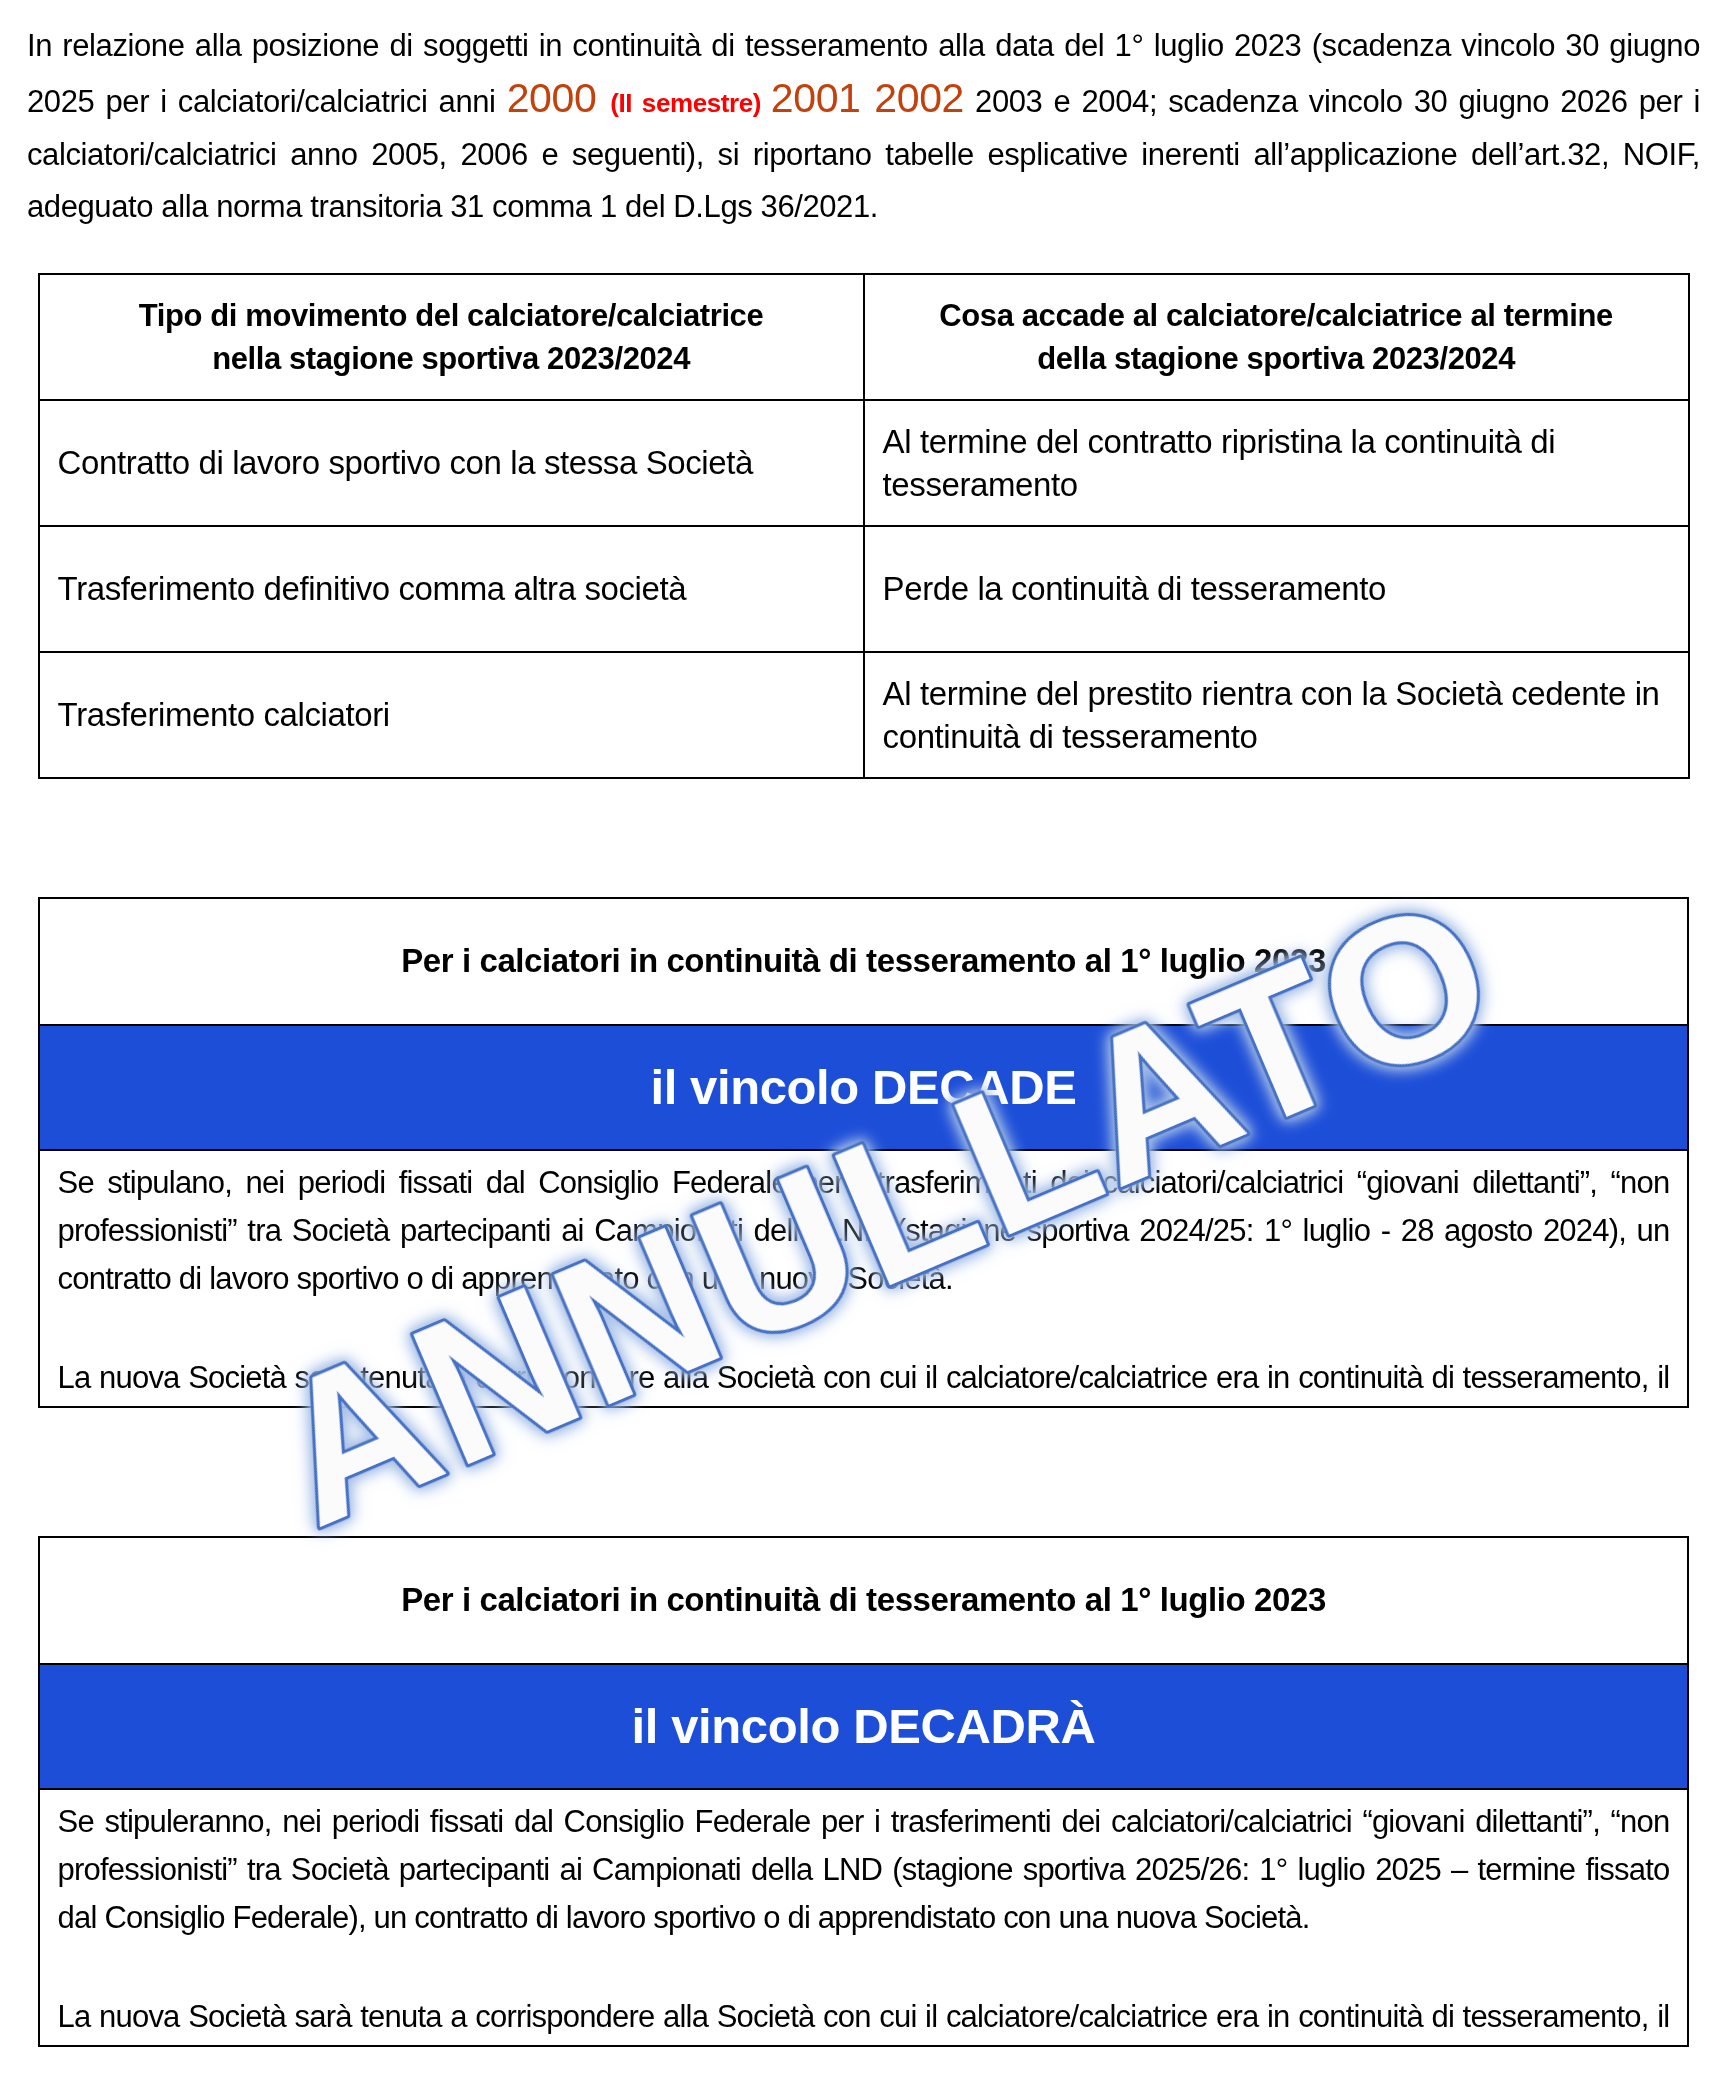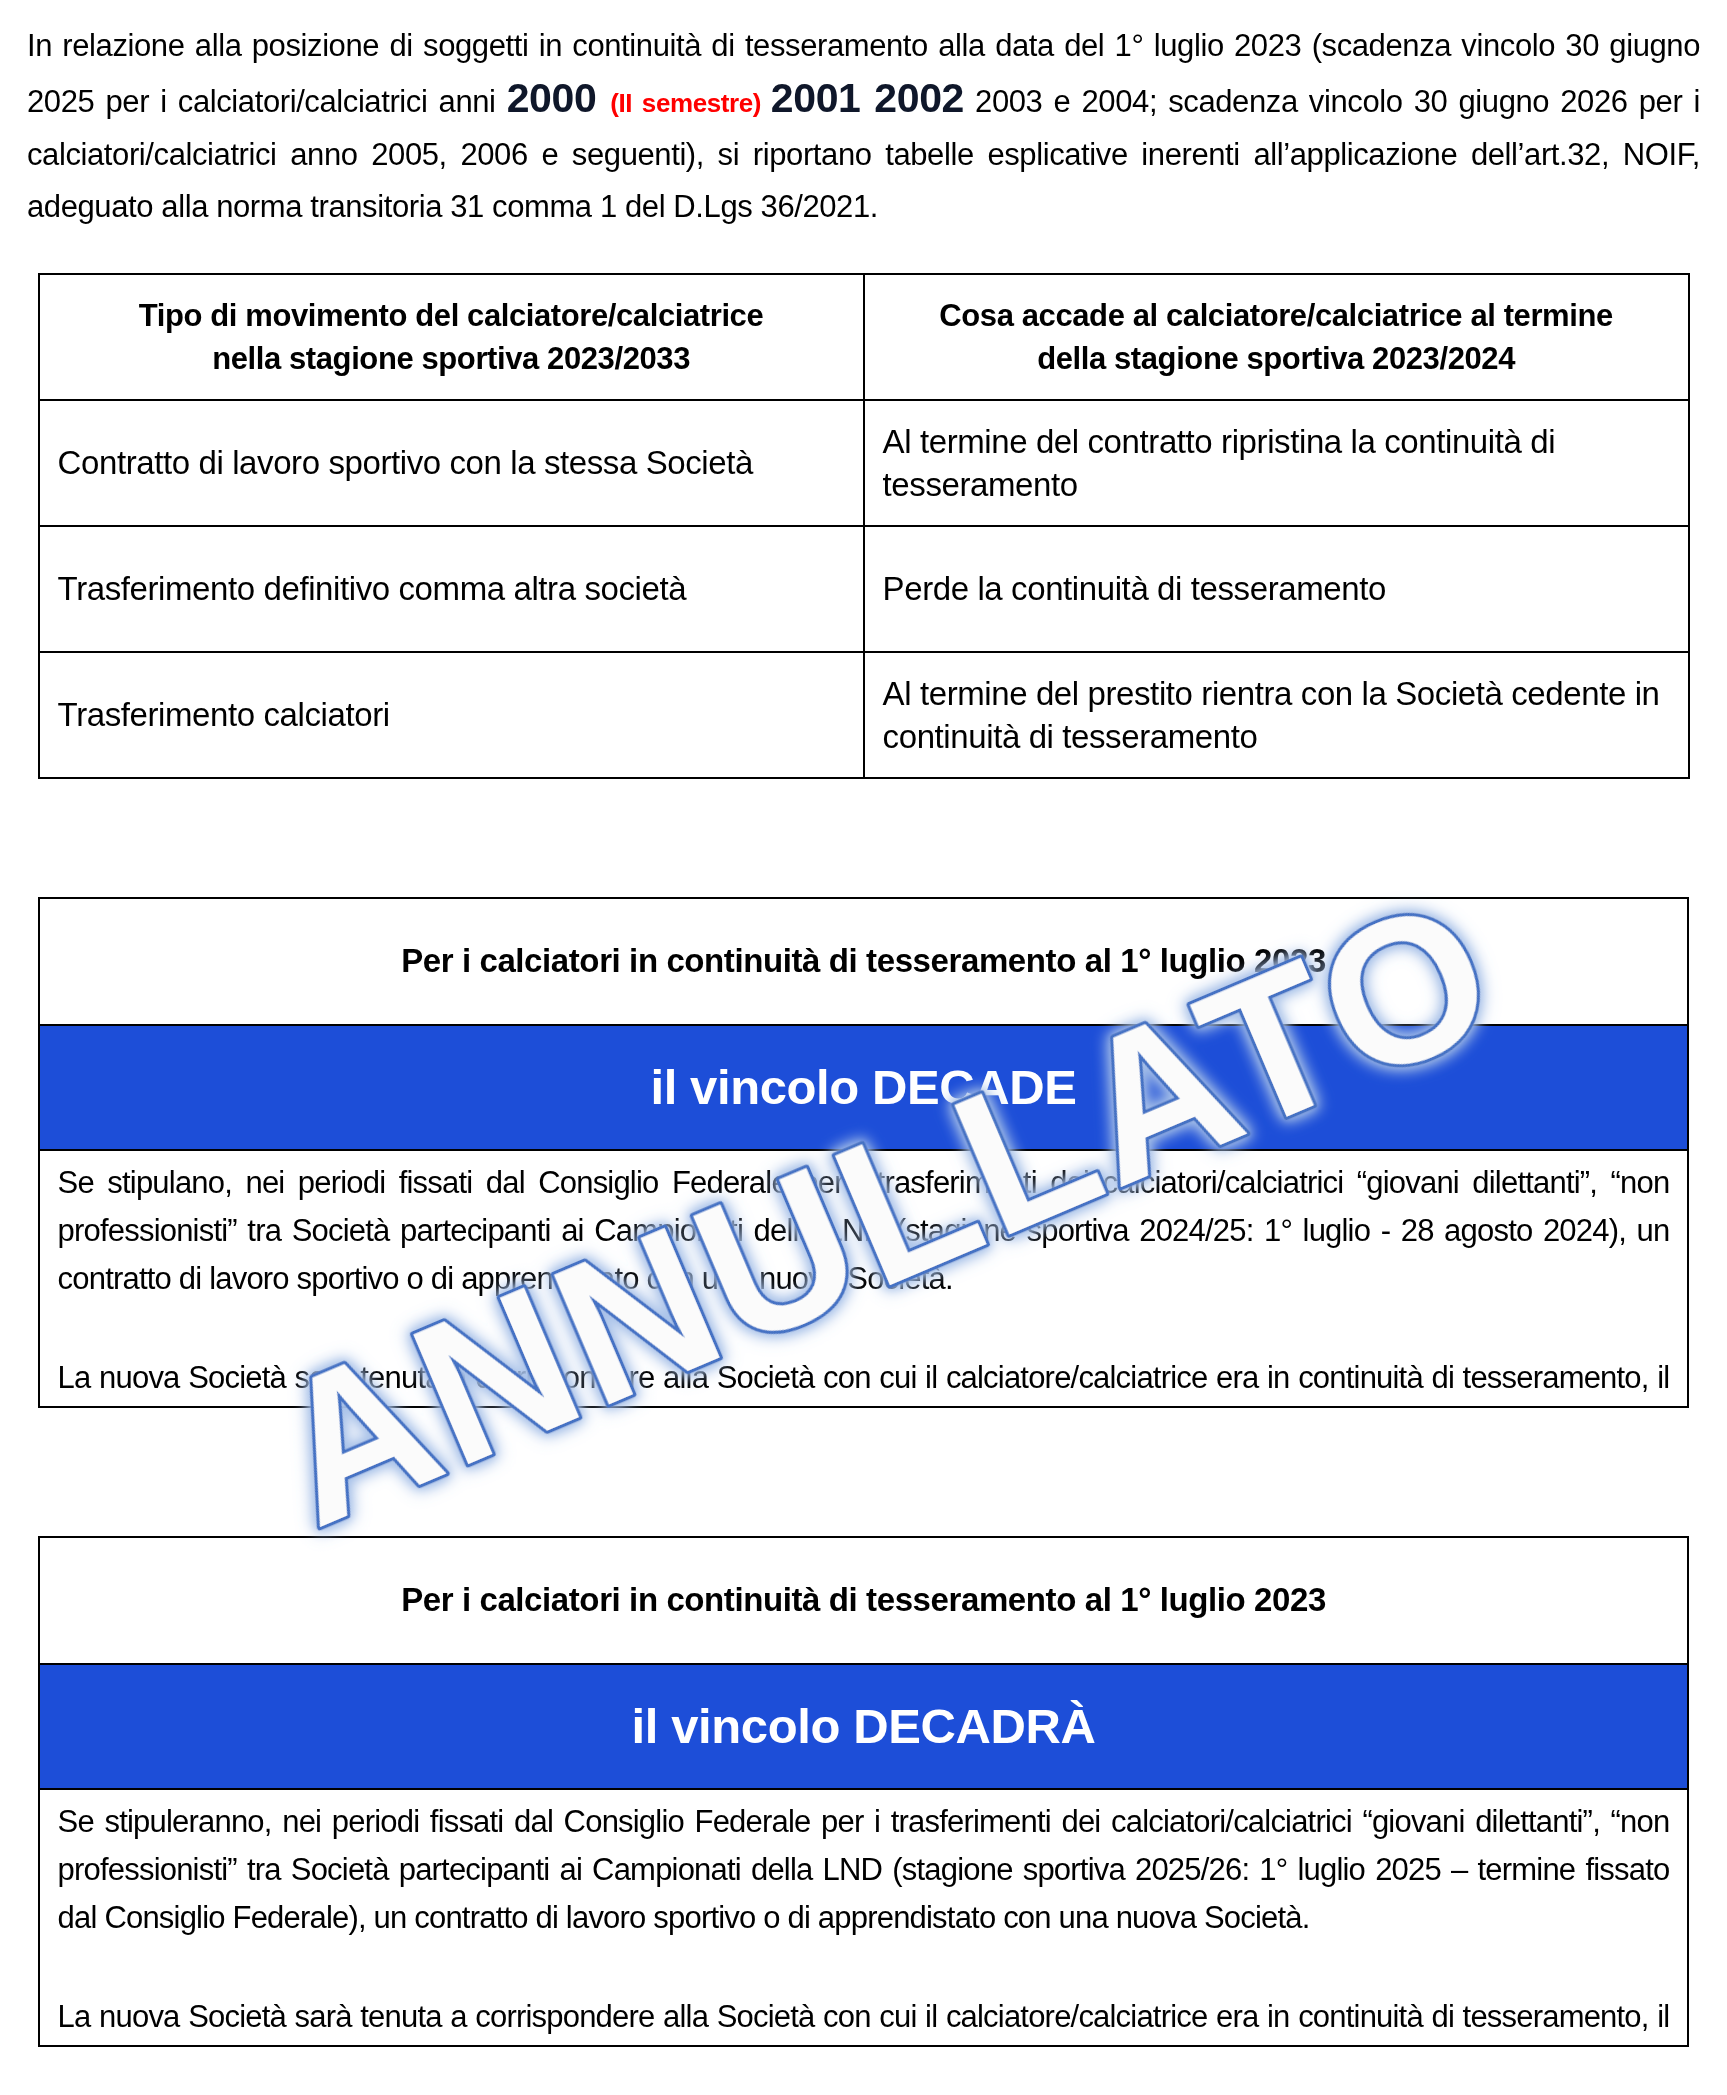--- a/index.html
+++ b/index.html
@@ -14,21 +14,21 @@
     overflow:hidden;
   }
   
   .intro{
     margin:0;
     font-size:31px;
     line-height:52px;
     letter-spacing:-0.4px;
     text-align:justify;
   }
-  .red-big{color:#0f172a;font-weight:bold;font-size:41px;}
+  .red-big{color:#c2410c;font-weight:normal;font-size:41px;}
   .red-small{color:#ff0000;font-weight:bold;font-size:26px;}
   
   .doc-table{
     width:calc(100% - 21px);
     margin:40px 10.6px 0 10.6px;
     border-collapse:collapse;
     table-layout:fixed;
   }
   .doc-table th,.doc-table td{
     border:2.5px solid #000;
@@ -123,21 +123,21 @@
 <body>
 
 <div class="page">
 
   <p class="intro"><span>In relazione alla posizione di soggetti in continuità di tesseramento alla data del 1° luglio 2023 (scadenza vincolo 30 giugno 2025 per i calciatori/calciatrici anni </span><span class="red-big">2000 </span><span class="red-small">(II semestre) </span><span class="red-big">2001 2002</span><span> 2003 e 2004; scadenza vincolo 30 giugno 2026 per i calciatori/calciatrici anno 2005, 2006 e seguenti), si riportano tabelle esplicative inerenti all’applicazione dell’art.32, NOIF, adeguato alla norma transitoria 31 comma 1 del D.Lgs 36/2021.</span></p>
 
   <table class="doc-table">
     <thead>
       <tr>
         <th><span class="lines">Tipo di movimento del calciatore/calciatrice
-nella stagione sportiva 2023/2033</span></th>
+nella stagione sportiva 2023/2024</span></th>
         <th><span class="lines">Cosa accade al calciatore/calciatrice al termine
 della stagione sportiva 2023/2024</span></th>
       </tr>
     </thead>
     <tbody>
       <tr>
         <td><span class="lines">Contratto di lavoro sportivo con la stessa Società</span></td>
         <td><span class="lines">Al termine del contratto ripristina la continuità di
 tesseramento</span></td>
       </tr>

